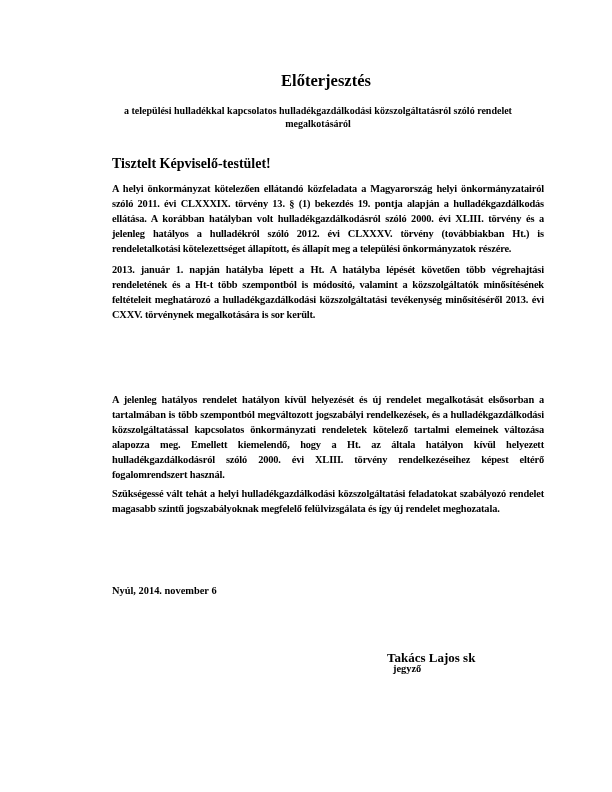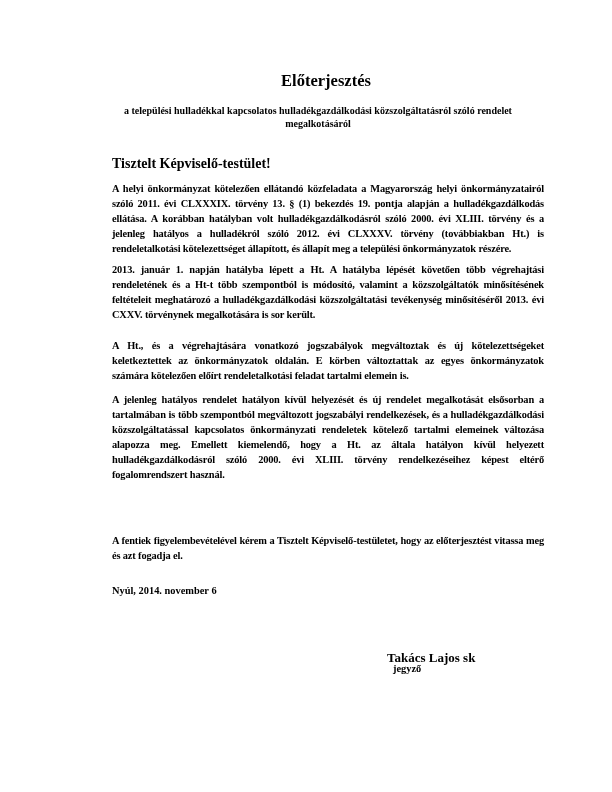--- a/index.html
+++ b/index.html
@@ -26,20 +26,19 @@
 </head>
 <body>
 
 <div class="page">
   <div class="title">Előterjesztés</div>
   <div class="subtitle">a települési hulladékkal kapcsolatos hulladékgazdálkodási közszolgáltatásról szóló rendelet megalkotásáról</div>
   <div class="salutation">Tisztelt Képviselő-testület!</div>
 
   <div class="para p1">A helyi önkormányzat kötelezően ellátandó közfeladata a Magyarország helyi önkormányzatairól szóló 2011. évi CLXXXIX. törvény 13. § (1) bekezdés 19. pontja alapján a hulladékgazdálkodás ellátása. A korábban hatályban volt hulladékgazdálkodásról szóló 2000. évi XLIII. törvény és a jelenleg hatályos a hulladékról szóló 2012. évi CLXXXV. törvény (továbbiakban Ht.) is rendeletalkotási kötelezettséget állapított, és állapít meg a települési önkormányzatok részére.</div>
   <div class="para p2">2013. január 1. napján hatályba lépett a Ht. A hatályba lépését követően több végrehajtási rendeletének és a Ht-t több szempontból is módosító, valamint a közszolgáltatók minősítésének feltételeit meghatározó a hulladékgazdálkodási közszolgáltatási tevékenység minősítéséről 2013. évi CXXV. törvénynek megalkotására is sor került.</div>
-  <div class="para p3">A Ht., és a végrehajtására vonatkozó jogszabályok megváltoztak és új kötelezettségeket keletkeztettek az önkormányzatok oldalán. E körben változtattak az egyes önkormányzatok számára kötelezően előírt rendeletalkotási feladat tartalmi elemein is.</div>
   <div class="para p4">A jelenleg hatályos rendelet hatályon kívül helyezését és új rendelet megalkotását elsősorban a tartalmában is több szempontból megváltozott jogszabályi rendelkezések, és a hulladékgazdálkodási közszolgáltatással kapcsolatos önkormányzati rendeletek kötelező tartalmi elemeinek változása alapozza meg. Emellett kiemelendő, hogy a Ht. az általa hatályon kívül helyezett hulladékgazdálkodásról szóló 2000. évi XLIII. törvény rendelkezéseihez képest eltérő fogalomrendszert használ.</div>
-  <div class="para p6">A fentiek figyelembevételével kérem a Tisztelt Képviselő-testületet, hogy az előterjesztést vitassa meg és azt fogadja el.</div>
+  <div class="para p5">Szükségessé vált tehát a helyi hulladékgazdálkodási közszolgáltatási feladatokat szabályozó rendelet magasabb szintű jogszabályoknak megfelelő felülvizsgálata és így új rendelet meghozatala.</div>
 
   <div class="date">Nyúl, 2014. november 6</div>
   <div class="sig-name">Takács Lajos sk</div>
   <div class="sig-role">jegyző</div>
 </div>
 
 </body></html>

